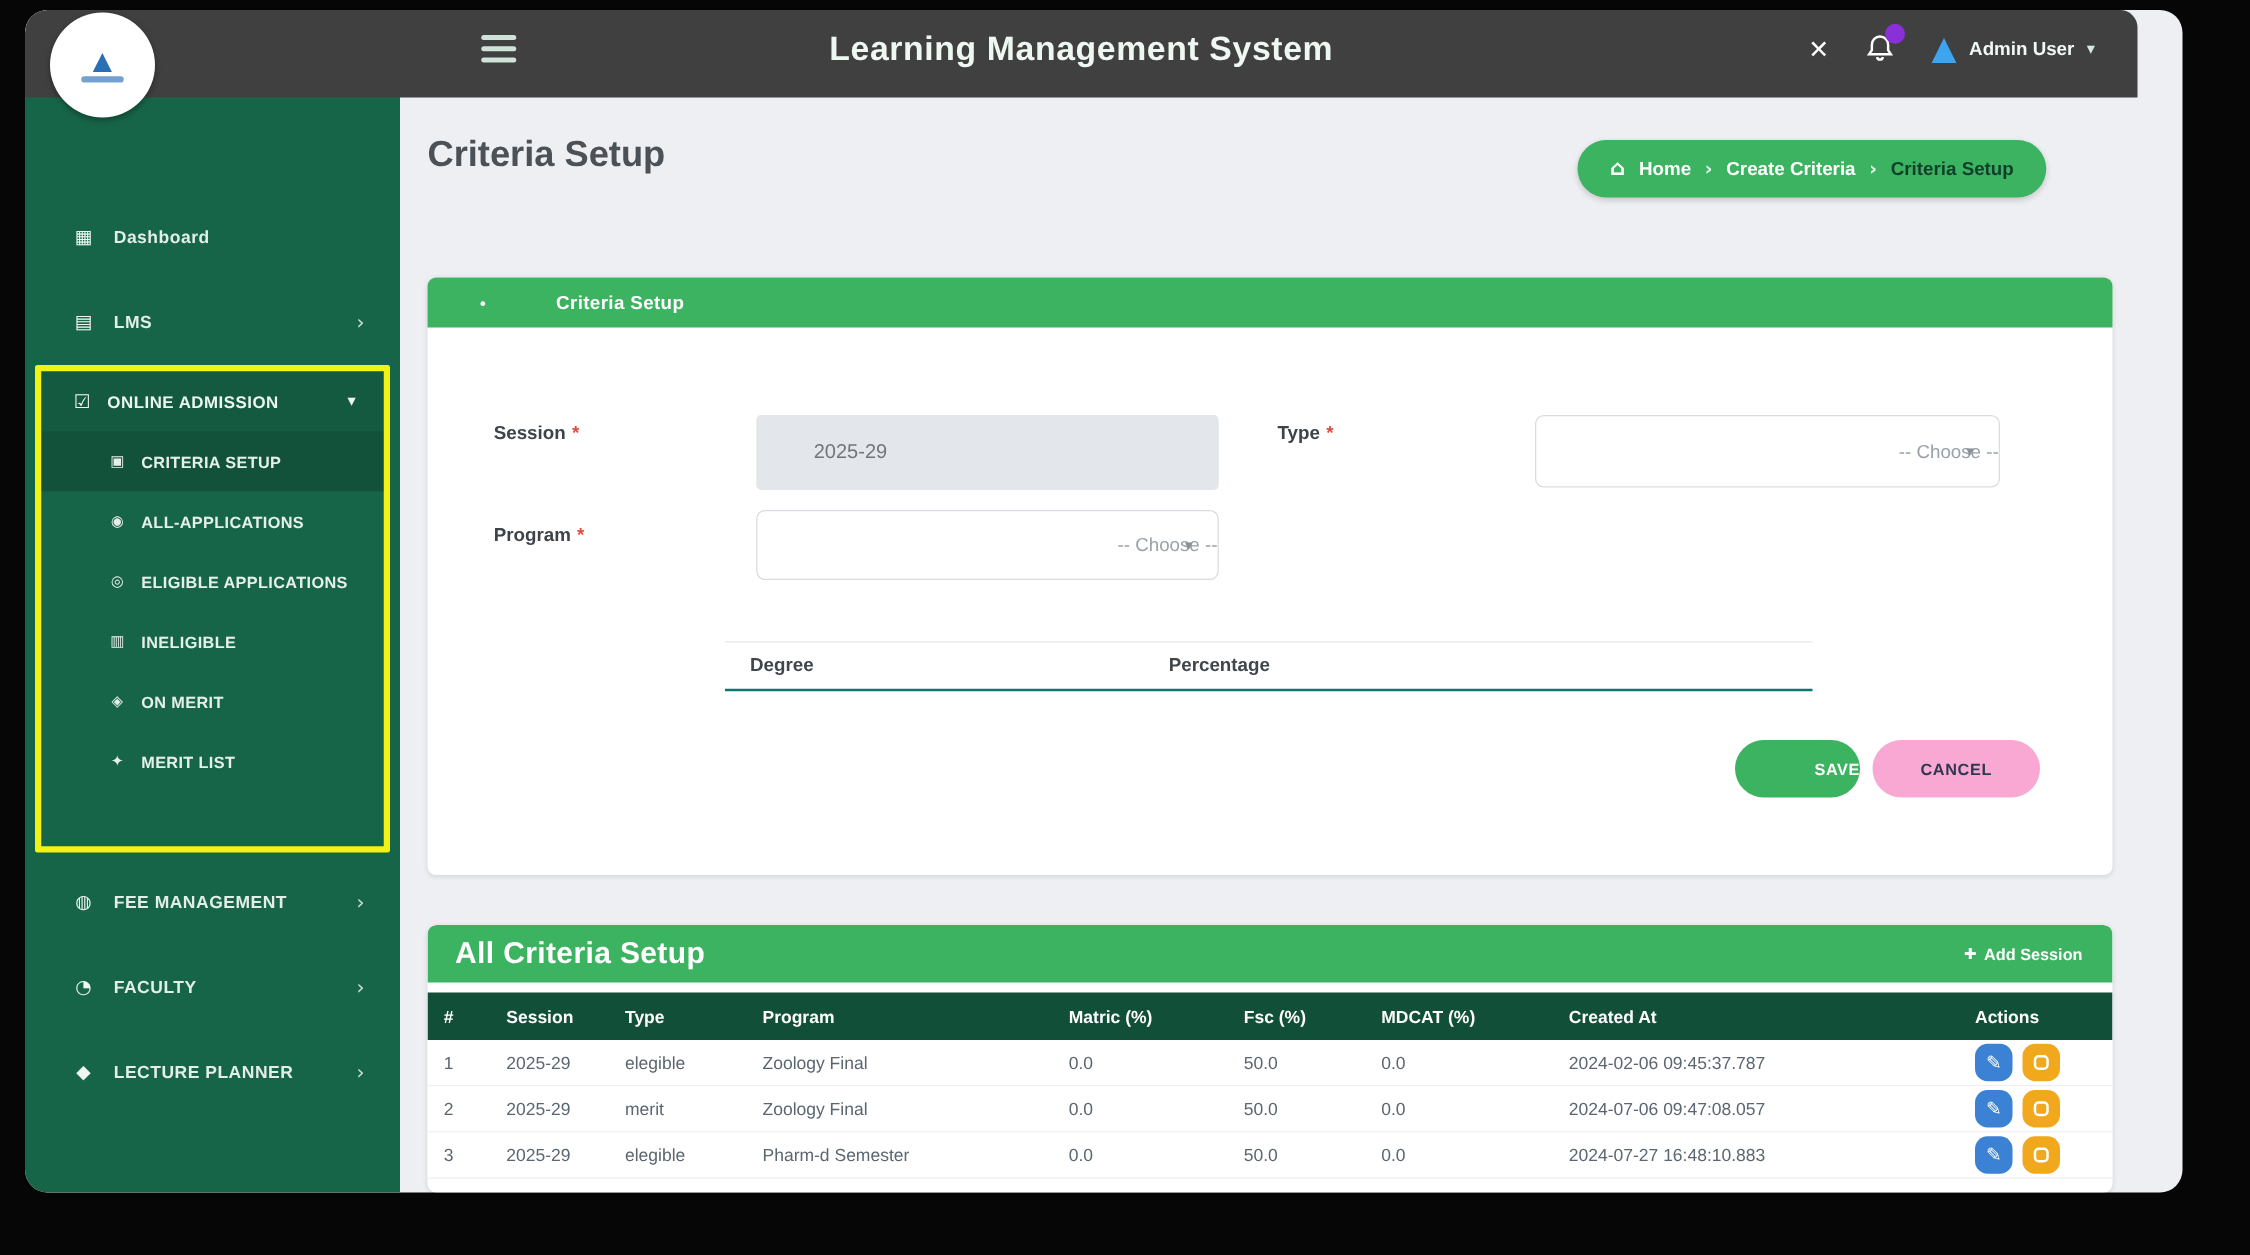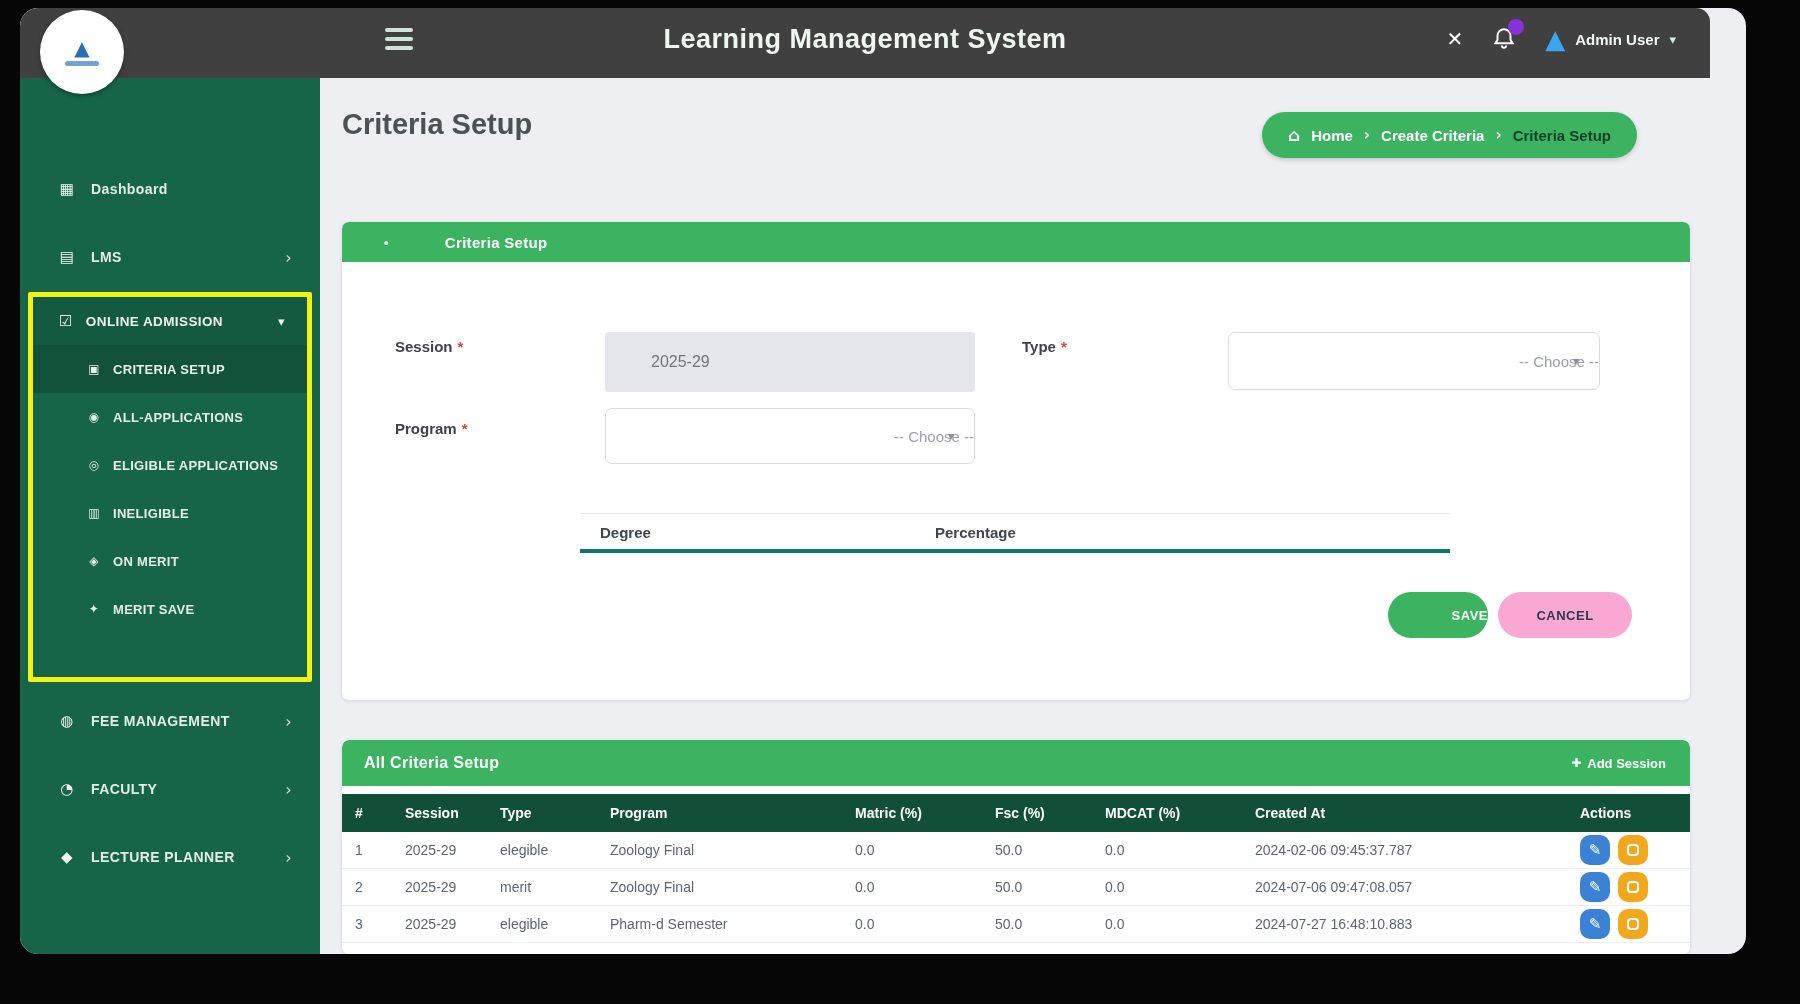--- a/index.html
+++ b/index.html
@@ -72,34 +72,34 @@
   .f-input { position:absolute; background:#e3e7eb; border:none; border-radius:4px;
              color:#70767c; font-size:16px; font-family:"Liberation Sans", sans-serif;
              padding-left:46px; }
   .f-select { position:absolute; background:#fff; border:1px solid #d8dce1; border-radius:7px;
               color:#9aa1a8; font-size:15px; display:flex; align-items:center; padding-left:40px;
               cursor:pointer;justify-content:flex-end; }
   .f-select .sel-caret { position:absolute; right:20px; color:#8a9097; font-size:12px;
                          font-family:"DejaVu Sans", sans-serif; }
 
   .mini-head { position:absolute; left:238px; top:291px; width:870px; height:40px;
-               border-top:1px solid #e5e8ec; border-bottom:4px solid #0f766e; }
+               border-top:1px solid #e5e8ec; border-bottom:2px solid #0f766e; }
   .mini-head .mh { position:absolute; top:10px; font-size:15px; font-weight:700; color:#3f464c; }
 
   .btn { position:absolute; top:370px; height:46px; border:none; border-radius:23px;
          font-size:13px; font-weight:700; letter-spacing:.5px; cursor:pointer;
          font-family:"Liberation Sans", sans-serif; }
   .btn-save { left:1046px; width:100px; background:#3cb360; color:#fff;text-align:right; }
   .btn-cancel { left:1156px; width:134px; background:#f9a8d4; color:#2e3850; }
 
   
   .card2 { left:322px; top:732px; width:1348px; height:214px; overflow:hidden; }
   .card2-header { height:46px; background:#3cb360; border-radius:7px 7px 0 0; display:flex;
                   align-items:center; justify-content:space-between; padding:0 24px 0 22px; color:#fff; }
-  .card2-title { font-size:16px; font-weight:700; letter-spacing:.3px; }
+  .card2-title { font-size:24px; font-weight:700; letter-spacing:.3px; }
   .add-session { display:flex; align-items:center; gap:6px; font-size:13px; font-weight:700; cursor:pointer; }
   .add-session .plus { font-family:"DejaVu Sans", sans-serif; font-size:12px; }
 
   .grid-row { display:grid; grid-template-columns:50px 95px 110px 245px 140px 110px 150px 325px 1fr;
               padding-left:13px; align-items:center; }
   .thead { margin-top:8px; height:38px; background:#124f38; color:#fff; font-size:14px; font-weight:700; }
   .trow { height:37px; border-bottom:1px solid #eceff2; color:#5b6670; font-size:14px; background:#fff; }
   .actions-cell { display:flex; gap:8px; }
   .act-btn { width:30px; height:30px; border:none; border-radius:10px; color:#fff; cursor:pointer;
              display:flex; align-items:center; justify-content:center; }
@@ -174,21 +174,21 @@
       <div class="sub-item">
         <span class="ico">▥</span>
         <span>INELIGIBLE</span>
       </div>
       <div class="sub-item">
         <span class="ico">◈</span>
         <span>ON MERIT</span>
       </div>
       <div class="sub-item">
         <span class="ico">✦</span>
-        <span>MERIT SAVE</span>
+        <span>MERIT LIST</span>
       </div>
     </div>
 
     <div class="nav-item" style="top:628px;">
       <span class="ico">◍</span>
       <span>FEE MANAGEMENT</span>
       <span class="chev">›</span>
     </div>
     <div class="nav-item" style="top:696px;">
       <span class="ico">◔</span>

